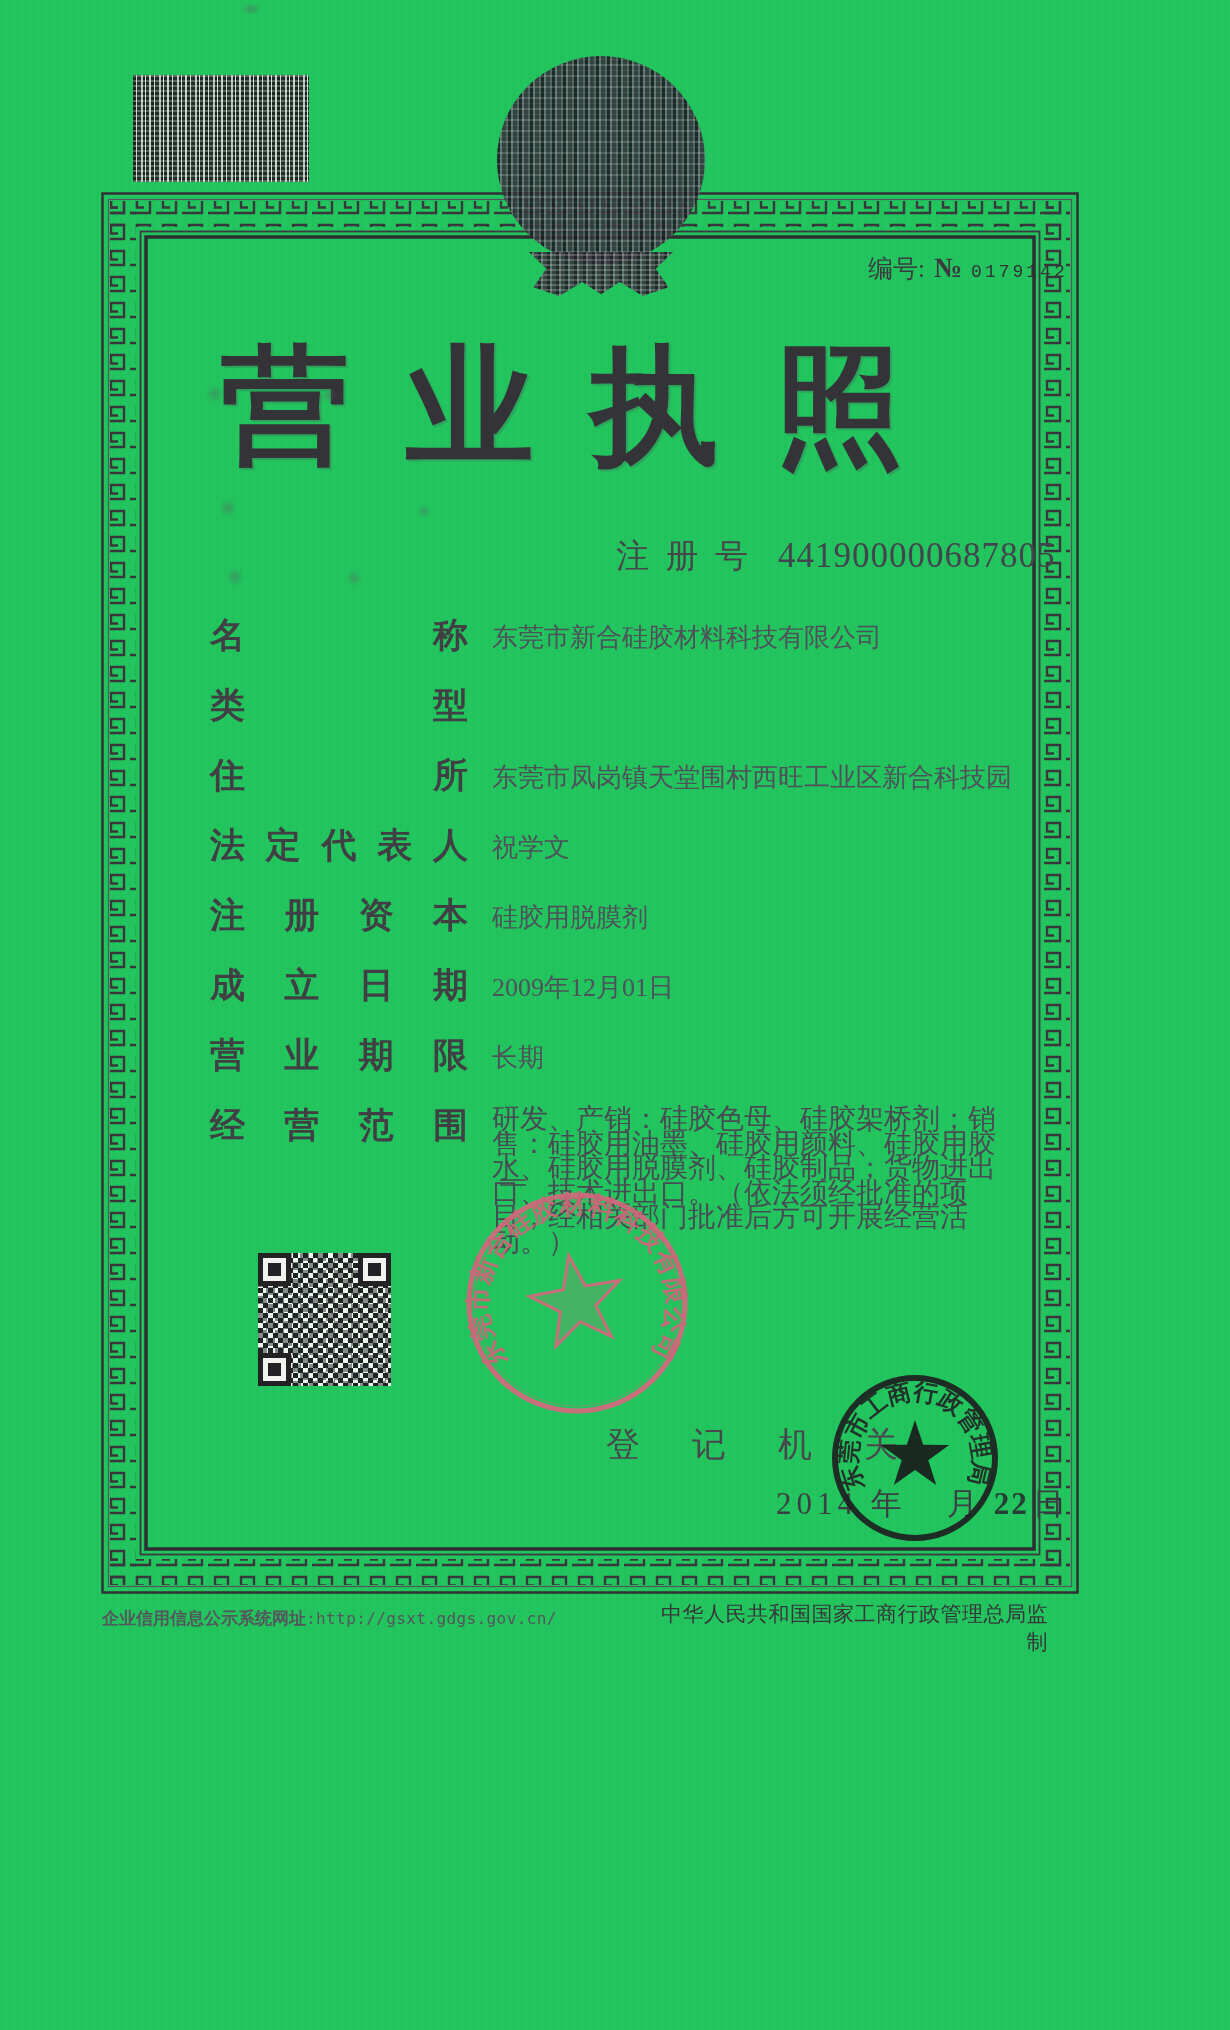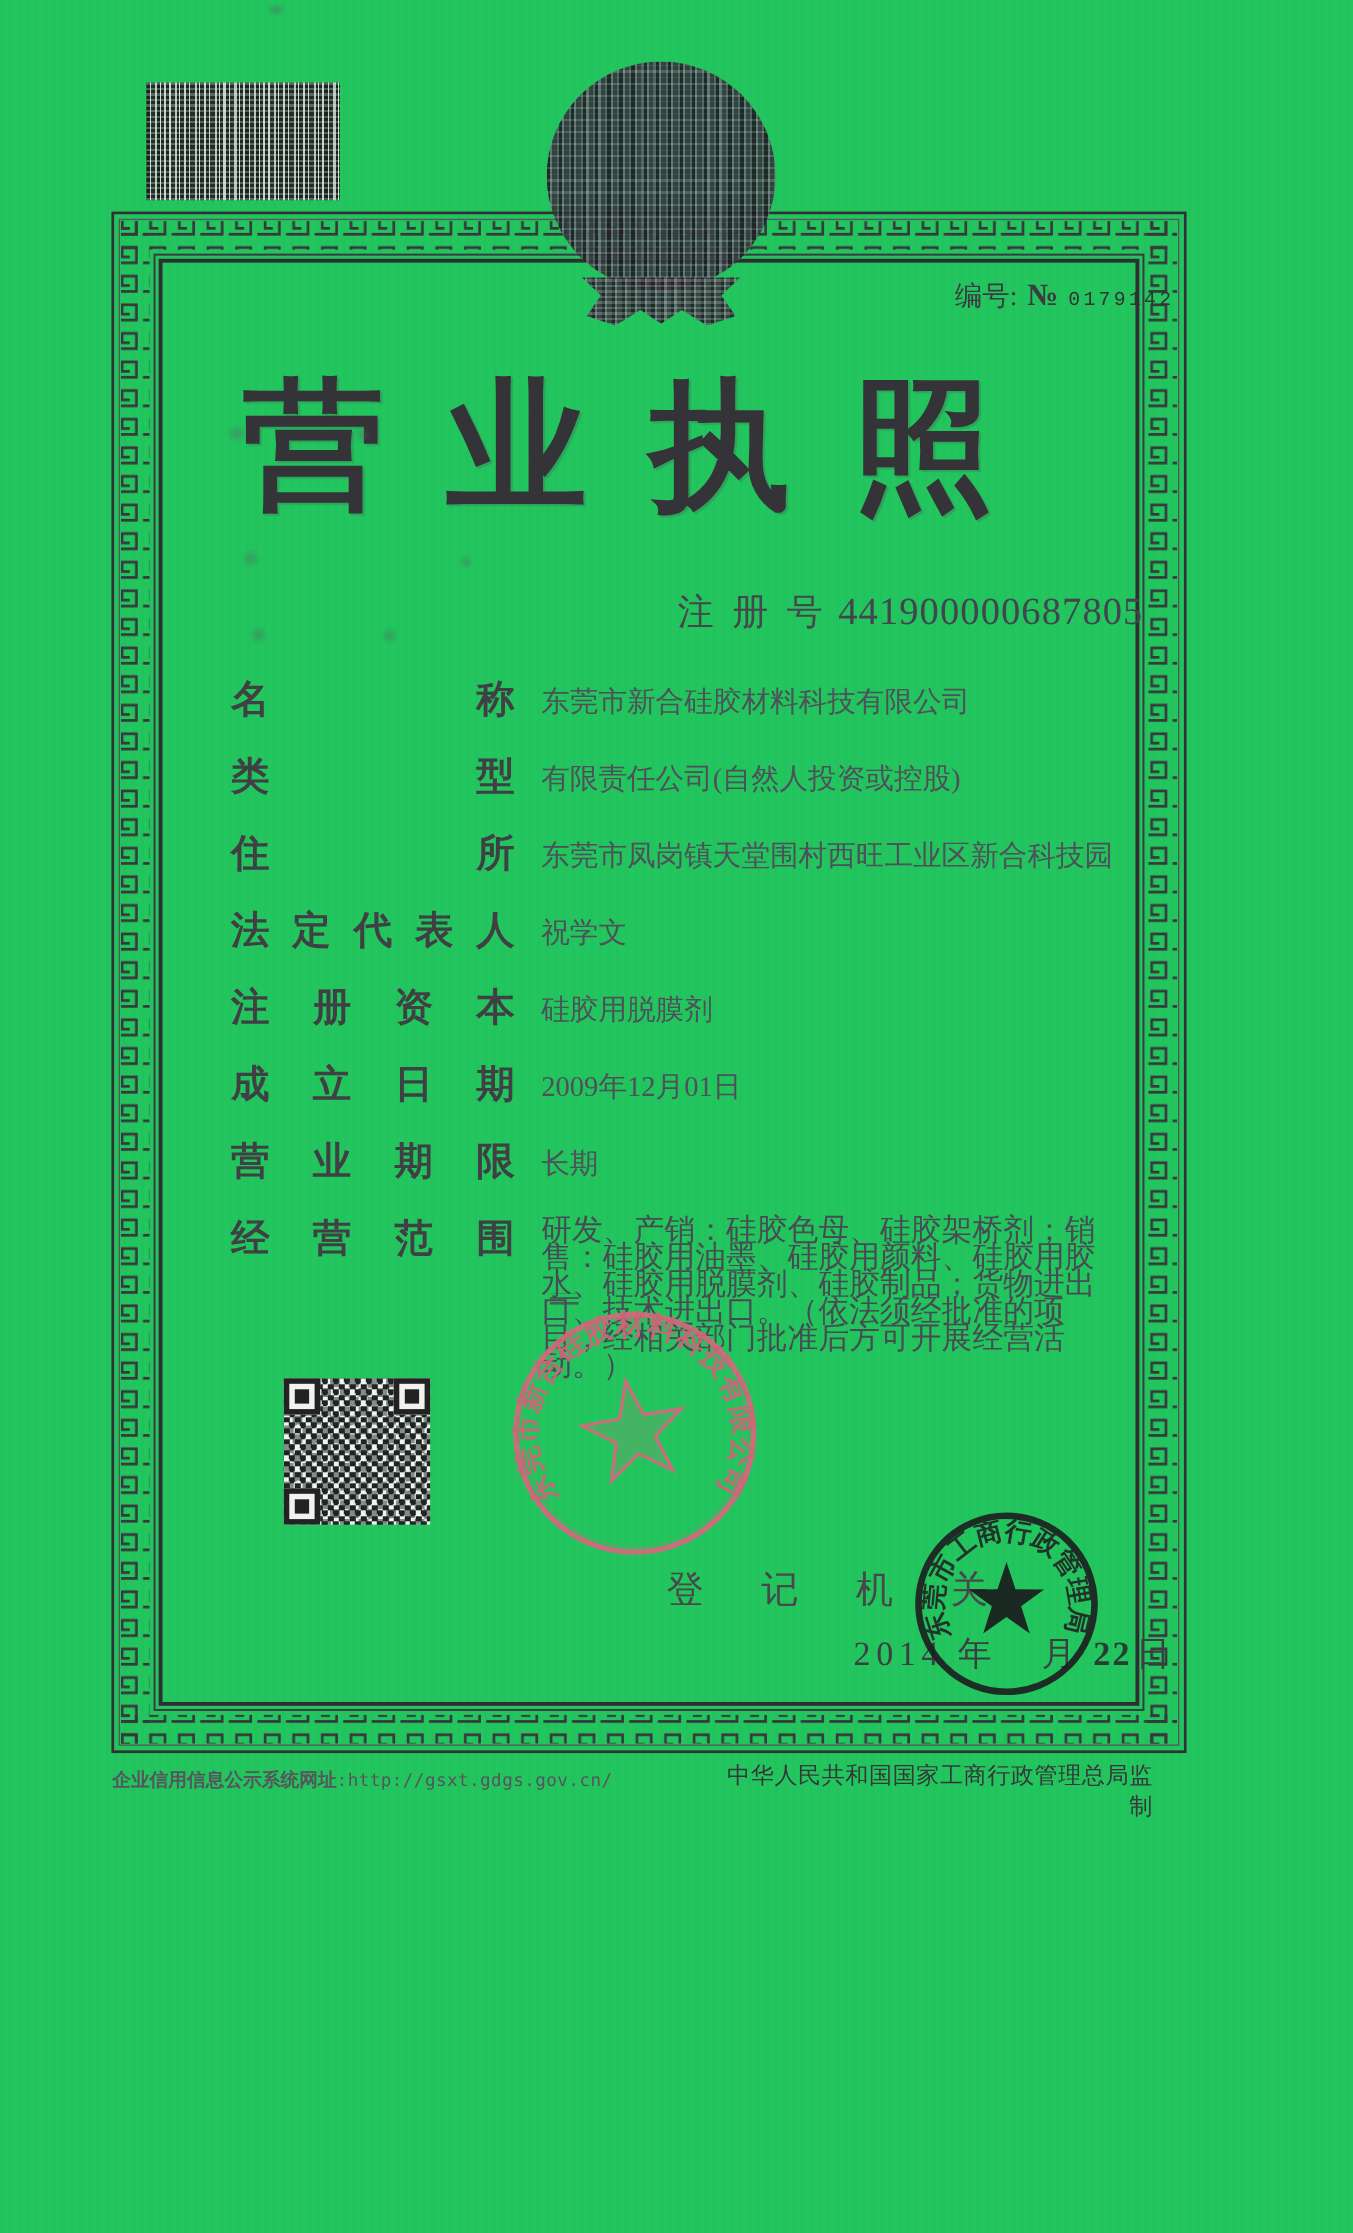--- a/index.html
+++ b/index.html
@@ -36,21 +36,21 @@
   .serial .num{font-size:18px;letter-spacing:3px;font-family:"Liberation Mono","DejaVu Sans Mono",monospace;color:#323236;}
 
   
   .title-row{position:absolute;left:221px;top:334px;width:682px;display:flex;justify-content:space-between;z-index:3;
     font-family:"Liberation Sans","DejaVu Sans",sans-serif;font-weight:900;font-size:128px;line-height:1.12;color:#343438;
     text-shadow:2px 2px 1px rgba(80,80,86,.28);filter:blur(.2px);}
 
   
   .regline{position:absolute;left:616px;top:534px;display:flex;align-items:baseline;z-index:3;}
   .regline .lab{width:132px;display:flex;justify-content:space-between;font-size:33px;color:#46464b;}
-  .regline .val{margin-left:14px;font-size:35px;letter-spacing:1px;color:#43454e;}
+  .regline .val{margin-left:30px;font-size:35px;letter-spacing:1px;color:#43454e;}
 
   
   .fields{position:absolute;left:210px;top:612px;width:812px;z-index:3;}
   .frow{display:flex;align-items:flex-start;min-height:70px;}
   .flabel{width:258px;flex-shrink:0;display:flex;justify-content:space-between;
     font-size:35px;font-weight:600;color:#3f3f44;}
   .fvalue{margin-left:24px;font-size:26px;color:#4e505a;padding-top:8px;}
   .fvalue.para{font-size:28px;line-height:24.5px;width:518px;padding-top:5px;color:#494b54;}
 
   
@@ -142,21 +142,20 @@
           <span>名</span>
           <span>称</span>
         </div>
       <div class="fvalue">东莞市新合硅胶材料科技有限公司</div>
     </div>
     <div class="frow">
       <div class="flabel">
           <span>类</span>
           <span>型</span>
         </div>
-      <div class="fvalue">有限责任公司(自然人投资或控股)</div>
     </div>
     <div class="frow">
       <div class="flabel">
           <span>住</span>
           <span>所</span>
         </div>
       <div class="fvalue">东莞市凤岗镇天堂围村西旺工业区新合科技园</div>
     </div>
     <div class="frow">
       <div class="flabel">

